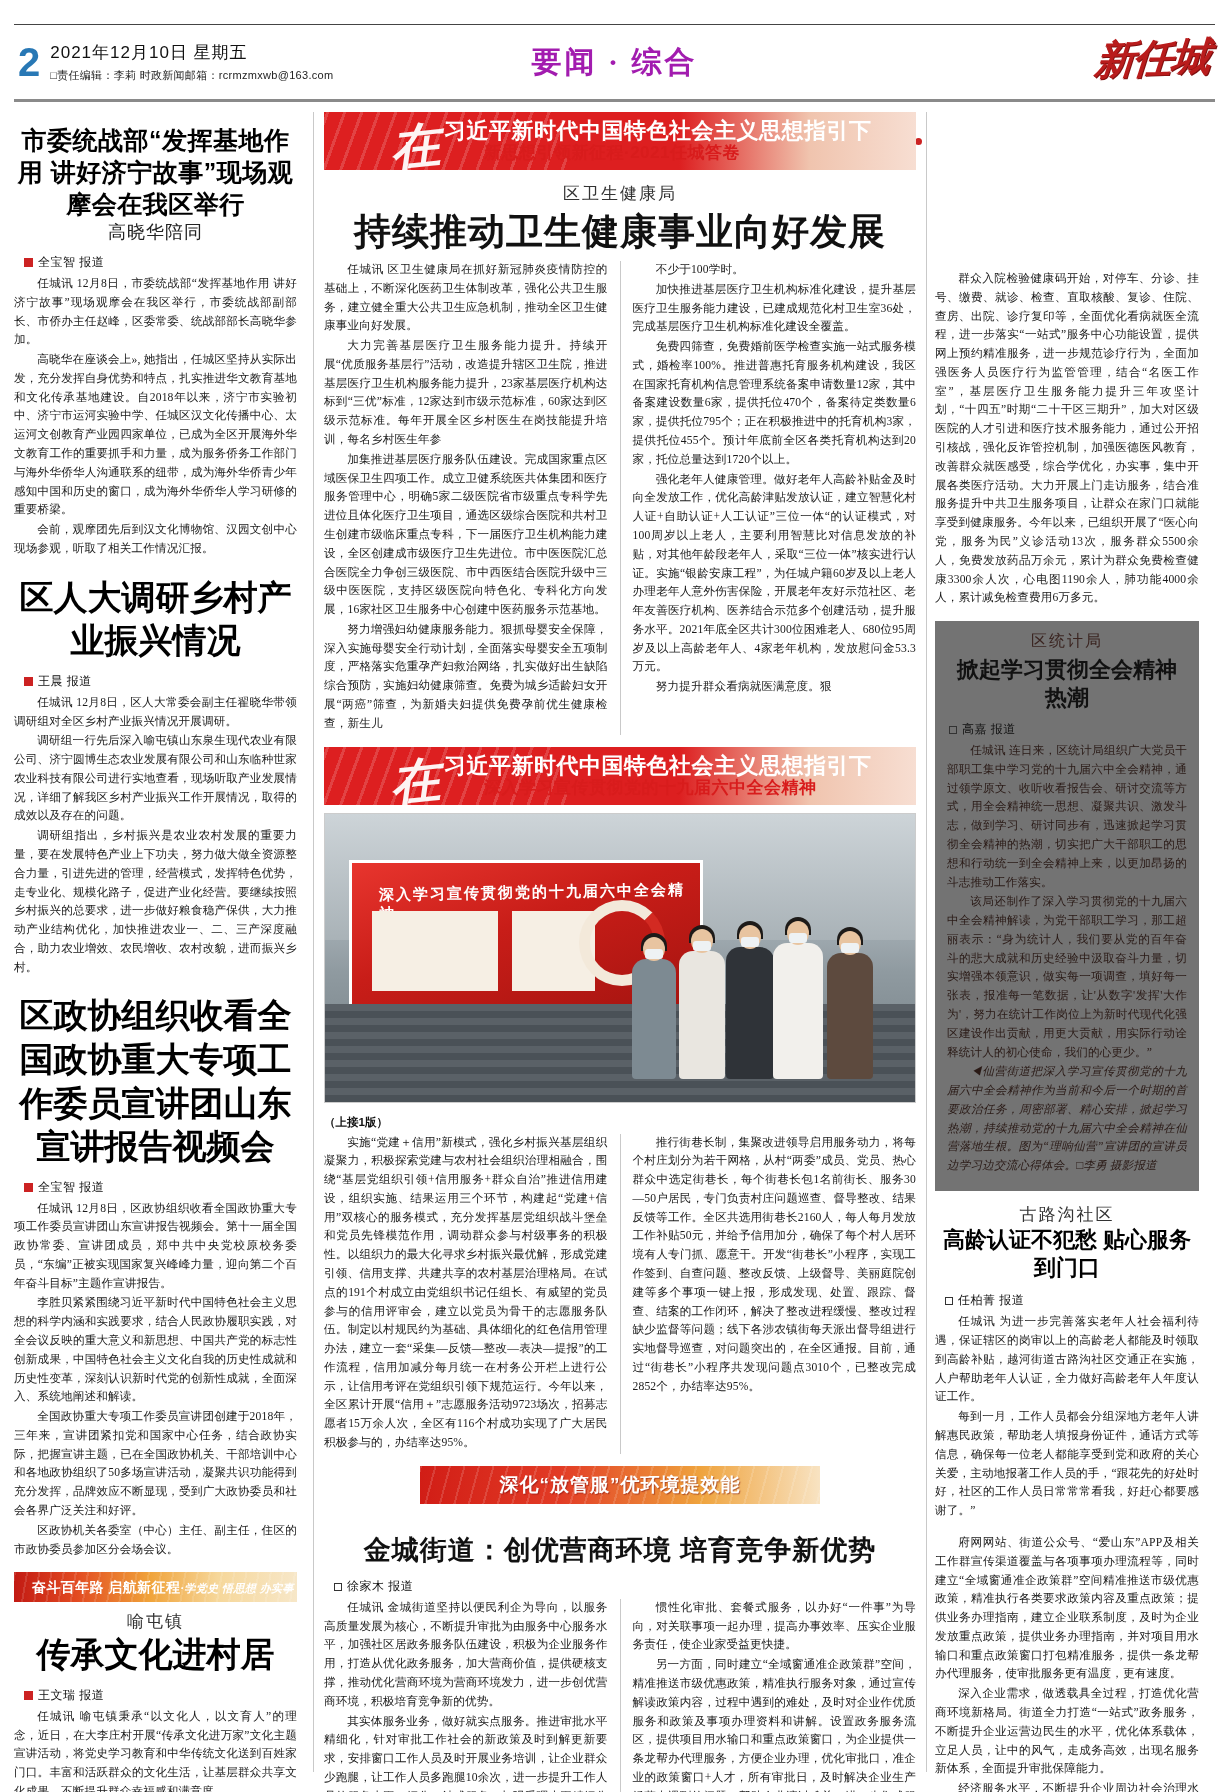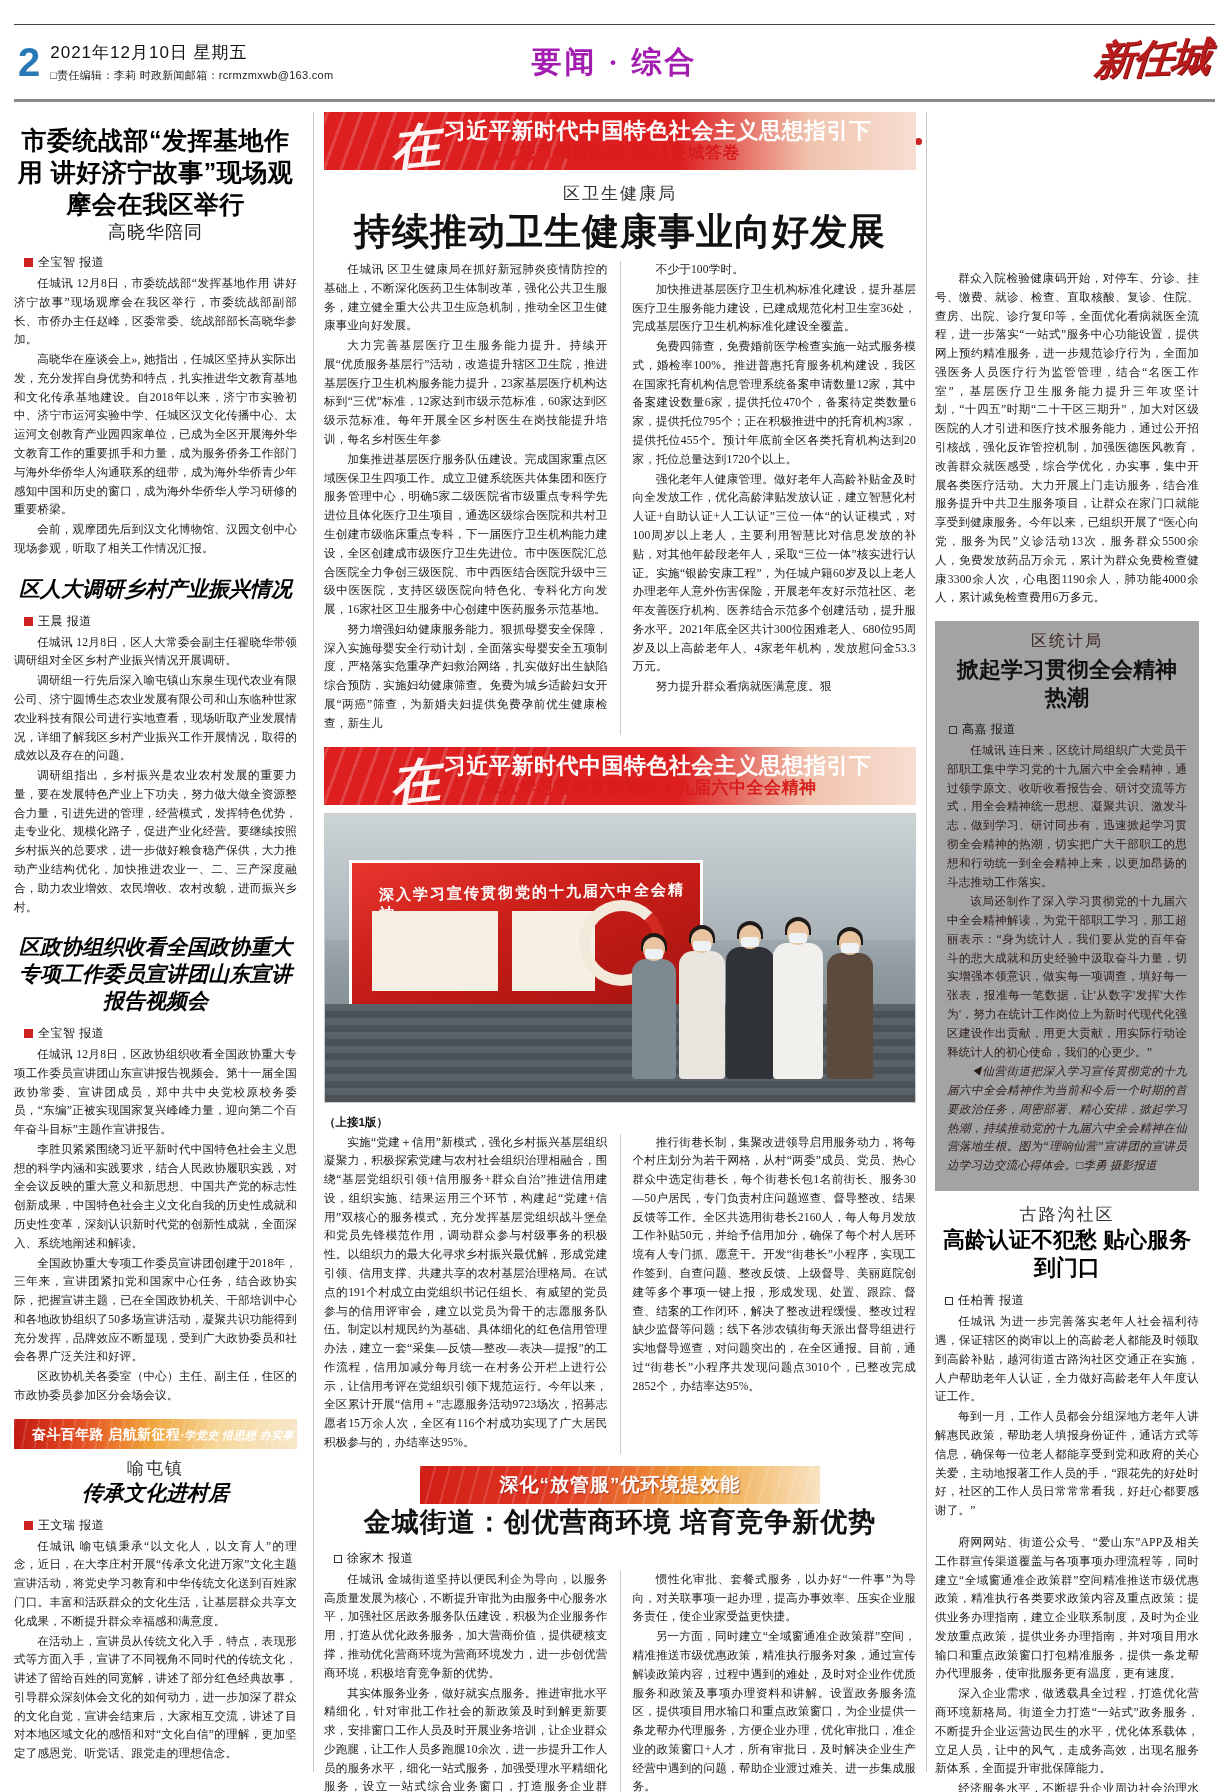--- a/index.html
+++ b/index.html
@@ -23,21 +23,21 @@
 
   
   .cols { display: flex; gap: 0; margin-top: 10px; height: 1660px; }
   .col-left { width: 300px; padding-right: 16px; border-right: 1px solid #c9c9c9; }
   .col-mid { width: 612px; padding: 0 10px; }
   .col-right { width: 273px; padding-left: 8px; border-left: 1px solid #c9c9c9; }
 
   
   .hl-main { font-family: "Liberation Sans", sans-serif; font-weight: 700; text-align: center; line-height: 1.28; color: #000; }
   .hl-1 { font-size: 25px; letter-spacing: .5px; }
-  .hl-2 { font-size: 21px; font-style: italic; }
+  .hl-2 { font-size: 34px; }
   .hl-sub { font-family: "Liberation Serif", serif; font-size: 18px; text-align: center; color: #222; letter-spacing: 1px; }
   .hl-kicker { font-family: "Liberation Serif", serif; font-size: 17px; text-align: center; color: #333; letter-spacing: 2px; }
 
   
   .byline { font-family: "Liberation Sans", sans-serif; font-size: 12px; margin: 10px 0 4px 10px; color: #111; letter-spacing: .5px; }
   .byline .sq { display: inline-block; width: 9px; height: 9px; background: #cc2222; margin-right: 5px; vertical-align: -1px; }
   .byline .sq-hollow { display: inline-block; width: 8px; height: 8px; border: 1px solid #333; margin-right: 5px; vertical-align: -1px; }
 
   
   .body-txt { font-size: 11.6px; line-height: 1.62; text-align: justify; color: #1a1a1a; letter-spacing: .15px; }
@@ -79,32 +79,32 @@
   .pf-board .bd-panel2 { position:absolute; left:46%; top:34%; width:24%; height:55%; background:#f6efe4; }
   .pf-ring { position:absolute; right:10%; top:26%; width:86px; height:86px; border:11px solid #f3e9da; border-radius:50%; border-right-color:#d32a22; }
   .pf-ground { position:absolute; left:0; bottom:0; width:100%; height:34%;
     background: repeating-linear-gradient(0deg,#4a5157 0 7px,#5a6167 7px 14px); }
   .pf-person { position:absolute; bottom:8%; border-radius:14px 14px 4px 4px; }
   .pf-head { position:absolute; width:22px; height:24px; background:#e8c4a0; border-radius:50%; left:50%; transform:translateX(-50%); top:-22px; }
   .pf-mask { position:absolute; width:18px; height:10px; background:#eef2f4; border-radius:3px; left:50%; transform:translateX(-50%); top:-10px; }
   .pf-hair { position:absolute; width:26px; height:18px; background:#1d1a18; border-radius:13px 13px 0 0; left:50%; transform:translateX(-50%); top:-26px; }
 
   
-  .pink-box { background:#a3a3a3; padding: 10px 12px 14px; }
+  .pink-box { background:#737373; padding: 10px 12px 14px; }
   .pink-box .body-txt { color:#2a1a16; }
   .pink-kicker { font-family:"Liberation Serif",serif; font-size:16px; text-align:center; color:#3a2420; letter-spacing:2px; margin-bottom:4px; }
   .pink-hl { font-family:"Liberation Sans",sans-serif; font-weight:700; font-size:22px; text-align:center; color:#111; line-height:1.25; margin-bottom:8px; }
 
   
   .sec-banner { height:38px; position:relative; overflow:hidden; width: 400px; margin: 0 auto;
     background: linear-gradient(90deg,#d11d16 0%, #e23b25 35%, #efa33d 70%, #f8e3c2 100%); }
   .sec-banner::after{ content:""; position:absolute; inset:0;
     background: repeating-linear-gradient(105deg, rgba(255,255,255,.14) 0 2px, rgba(255,255,255,0) 2px 14px); }
   .sb-text { position:relative; z-index:2; line-height:38px; text-align:center; font-family:"Liberation Sans",sans-serif; font-weight:700; font-size:19px; color:#fff; letter-spacing:1px; text-shadow: 1px 1px 1px rgba(120,10,10,.5); }
-  .sec-hl { font-family:"Liberation Sans",sans-serif; font-weight:700; font-size:27px; text-align:center; margin:0 0 10px; letter-spacing:1px; }
+  .sec-hl { font-family:"Liberation Sans",sans-serif; font-weight:700; font-size:27px; text-align:center; margin:28px 0 10px; letter-spacing:1px; }
   .vline { width:1px; background:#c9c9c9; }
   .spacer8{height:8px} .spacer12{height:12px} .spacer16{height:16px}
   .cont-note { font-size:11.5px; font-family:"Liberation Sans",sans-serif; font-weight:700; margin-bottom:4px; }
 </style>
 </head>
 <body>
 
 <div class="page">
 
   <div class="masthead">

